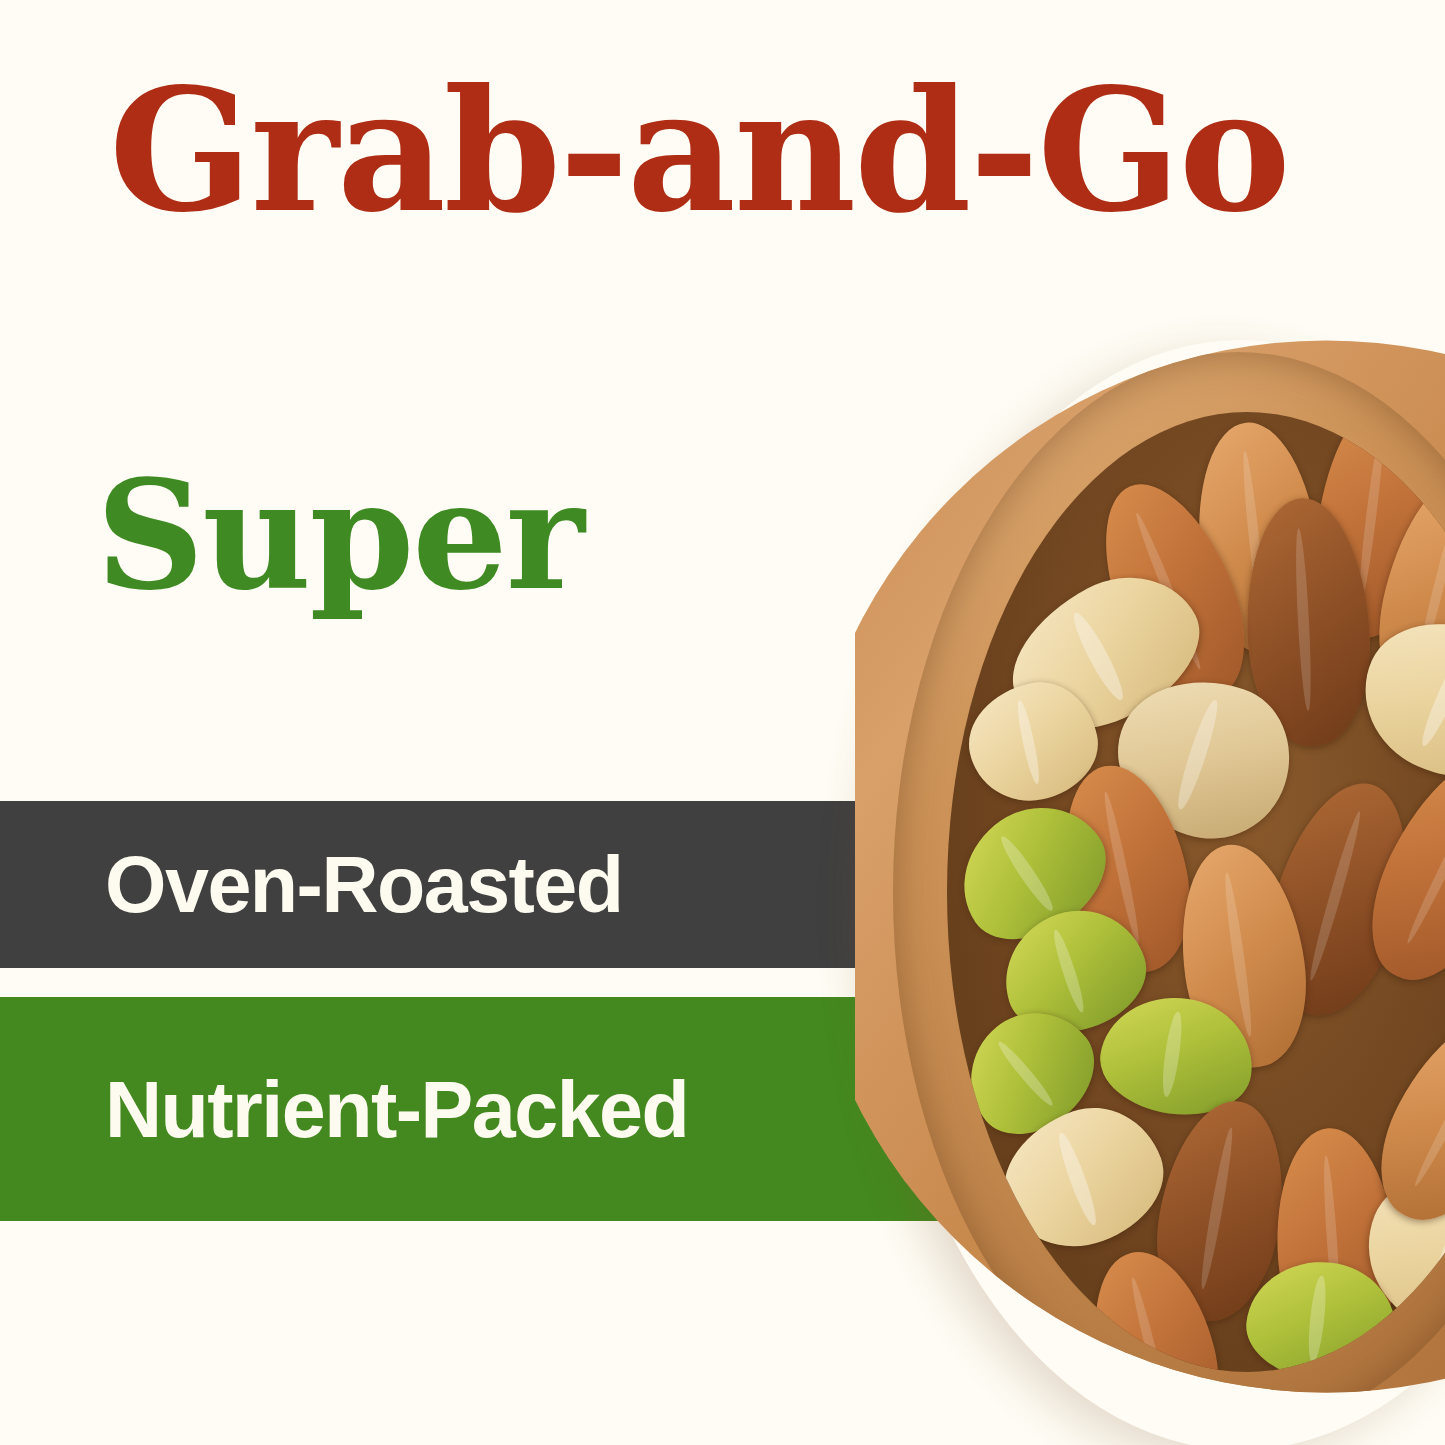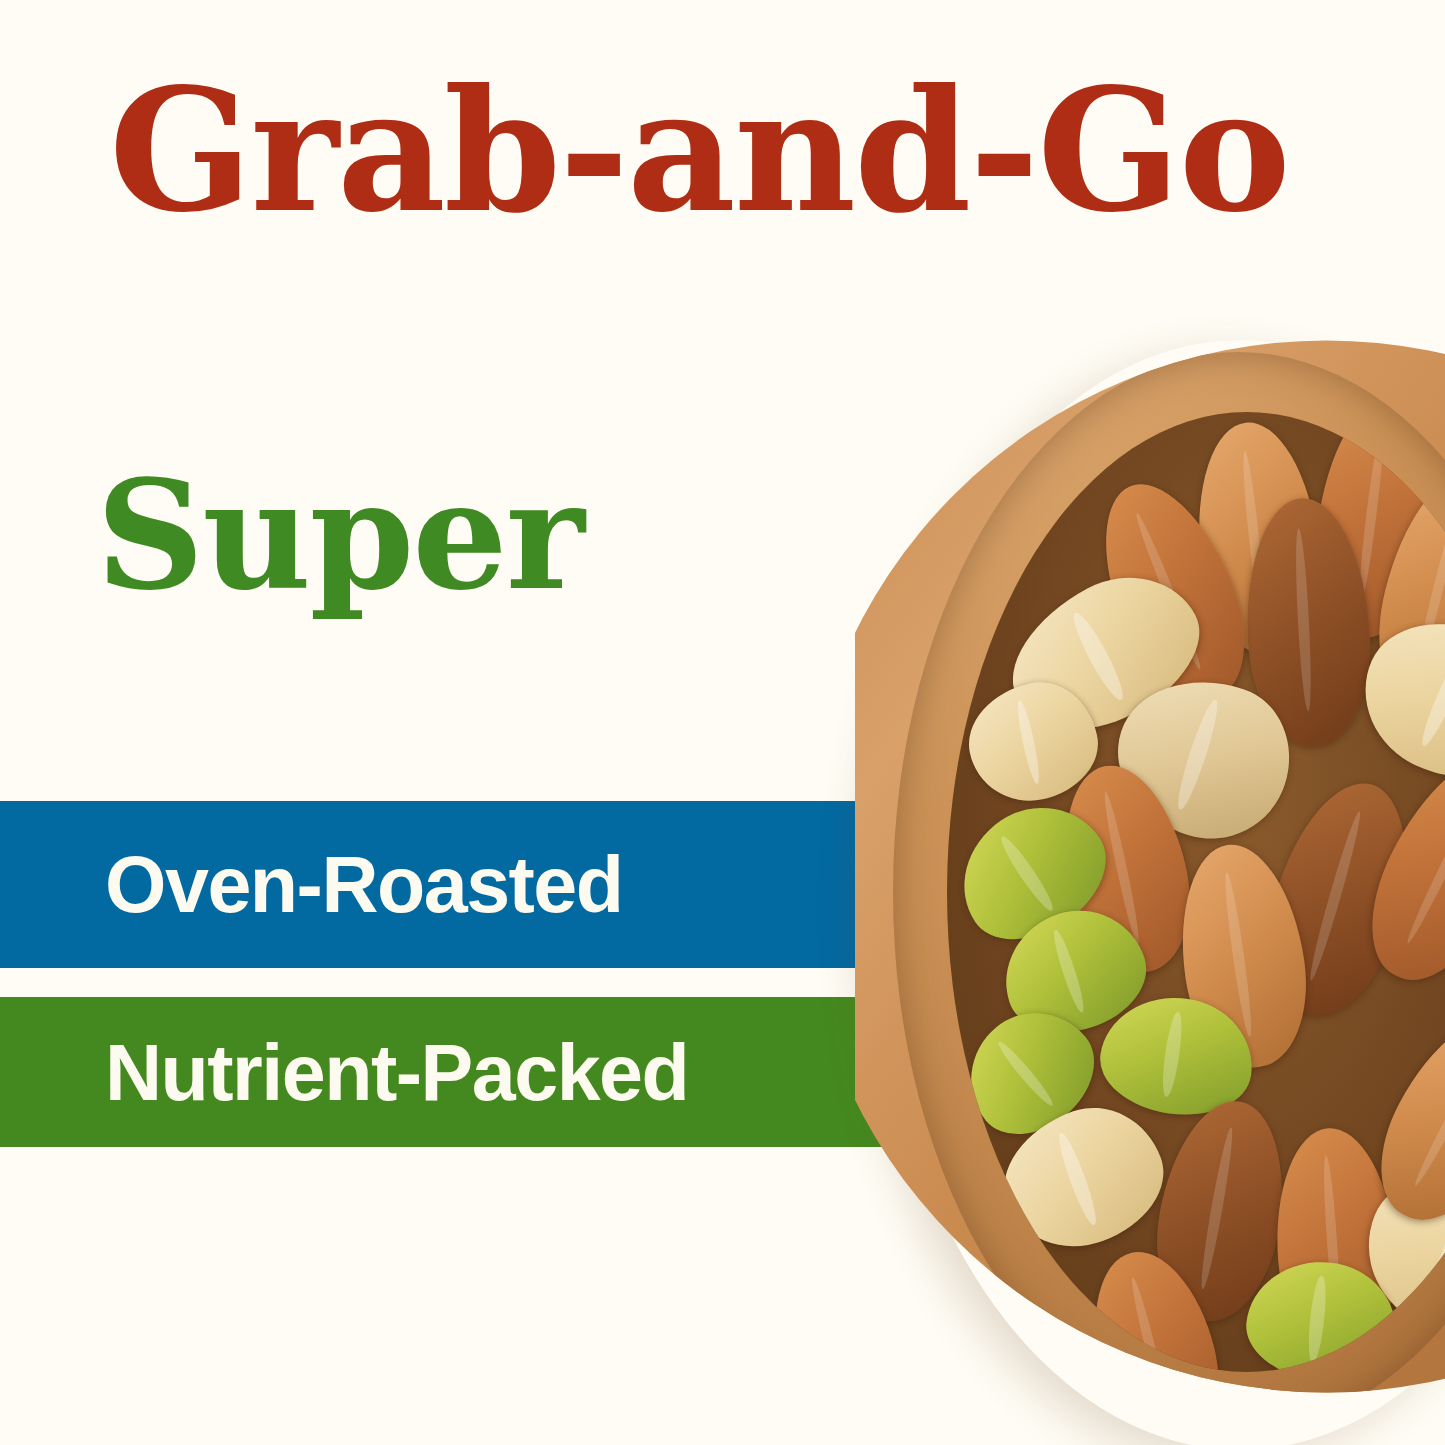--- a/index.html
+++ b/index.html
@@ -74,25 +74,25 @@
     font-size: 79px;
     letter-spacing: -1.5px;
     color: #FDFAF0;
     white-space: nowrap;
     line-height: 1;
   }
   #banner-1 {
     top: 801px;
     height: 167px;
     width: 1190px;
-    background: #0369a1;
+    background: #404040;
   }
   #banner-2 {
     top: 997px;
-    height: 150px;
+    height: 224px;
     width: 1270px;
     background: #44891F;
   }
   #banner-3 {
     top: 1205px;
     height: 170px;
     width: 1275px;
     background: #A92A10;
   }
 

